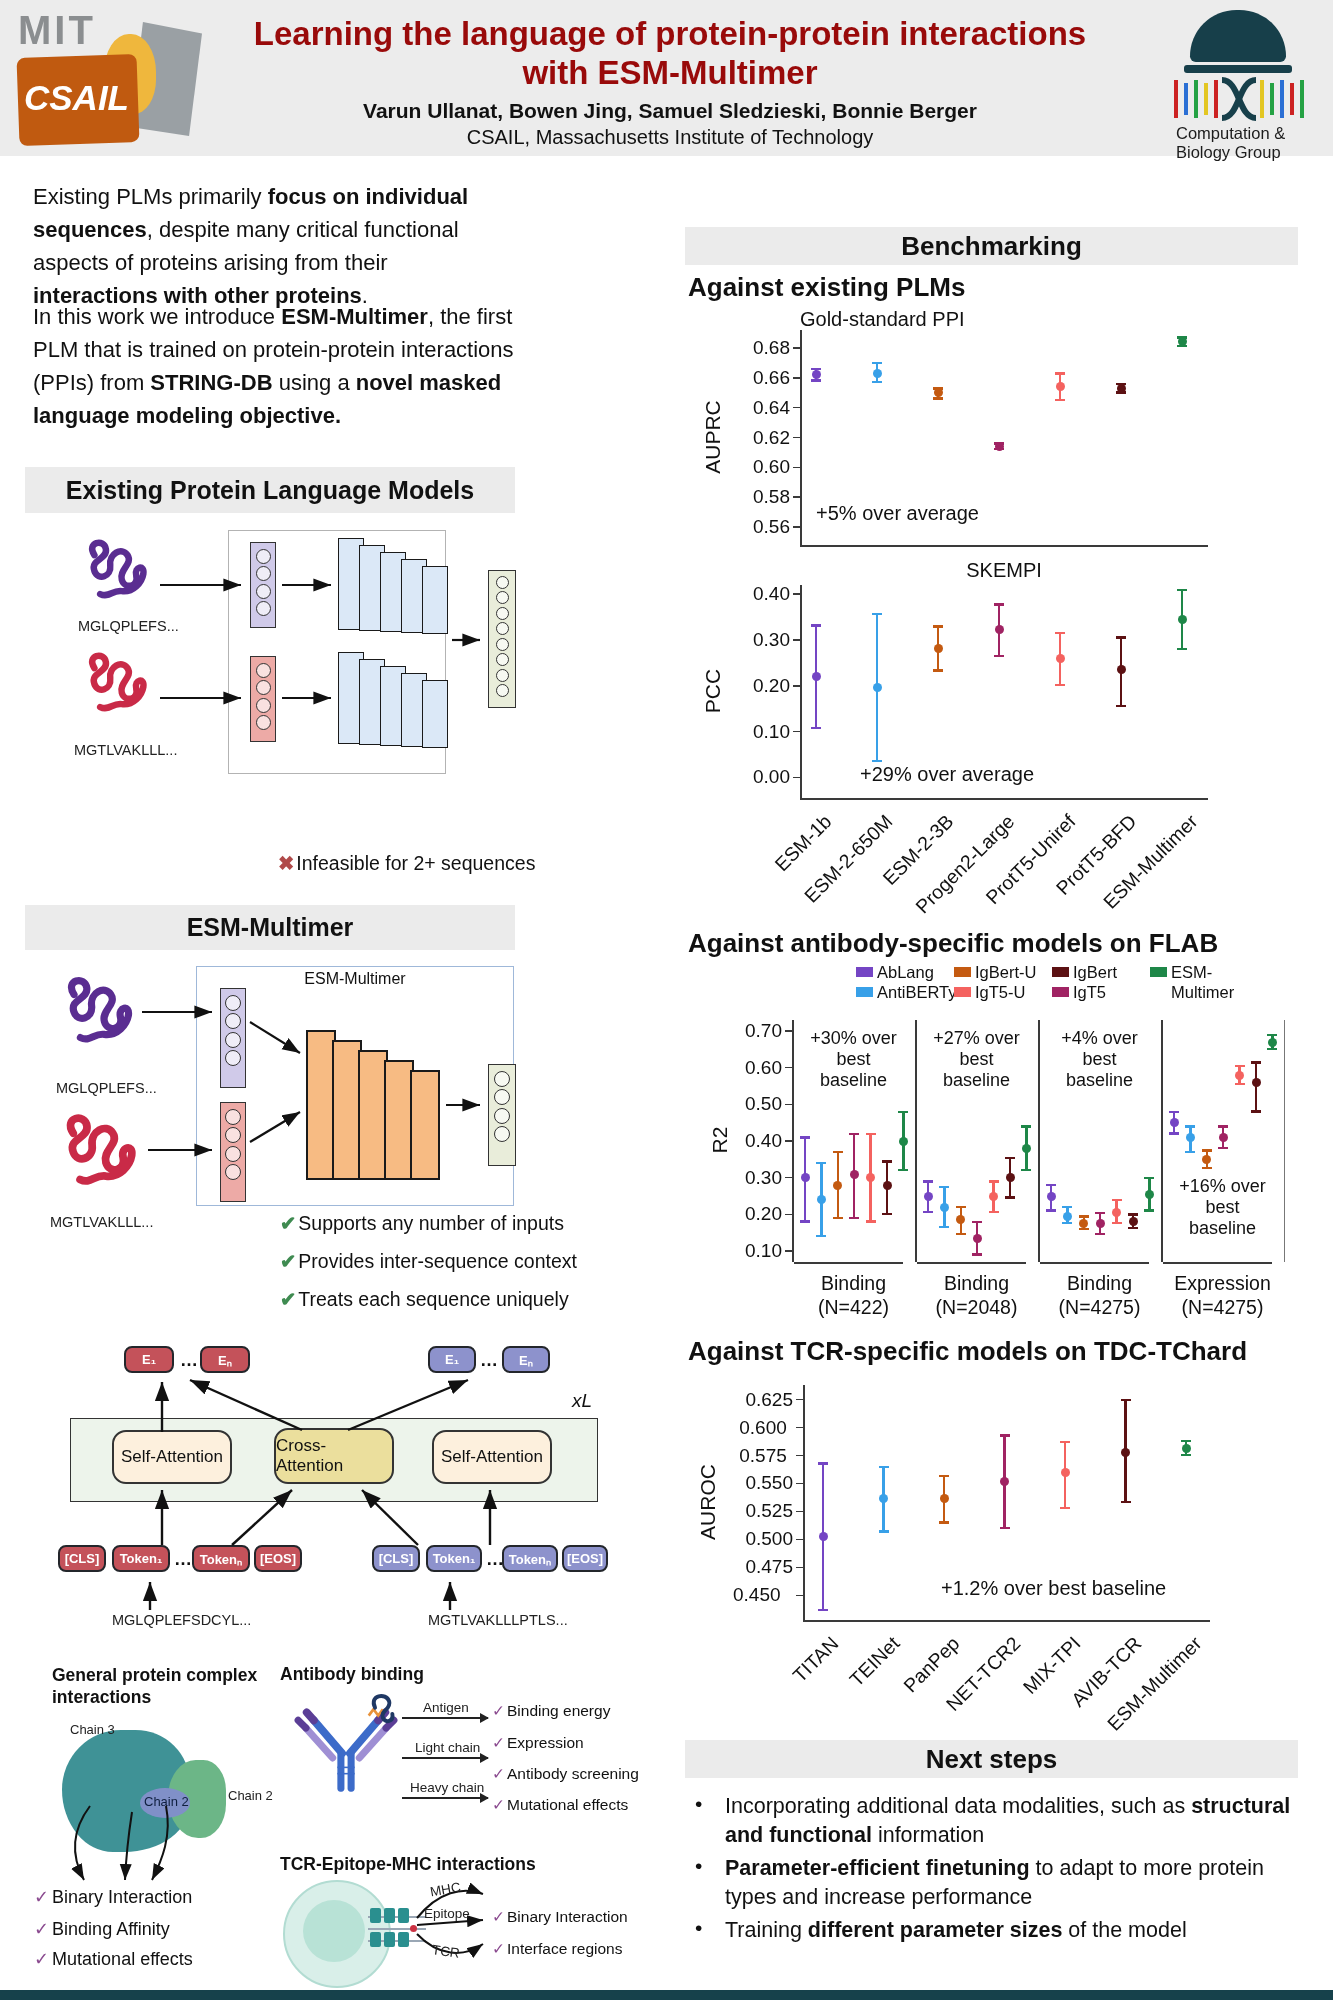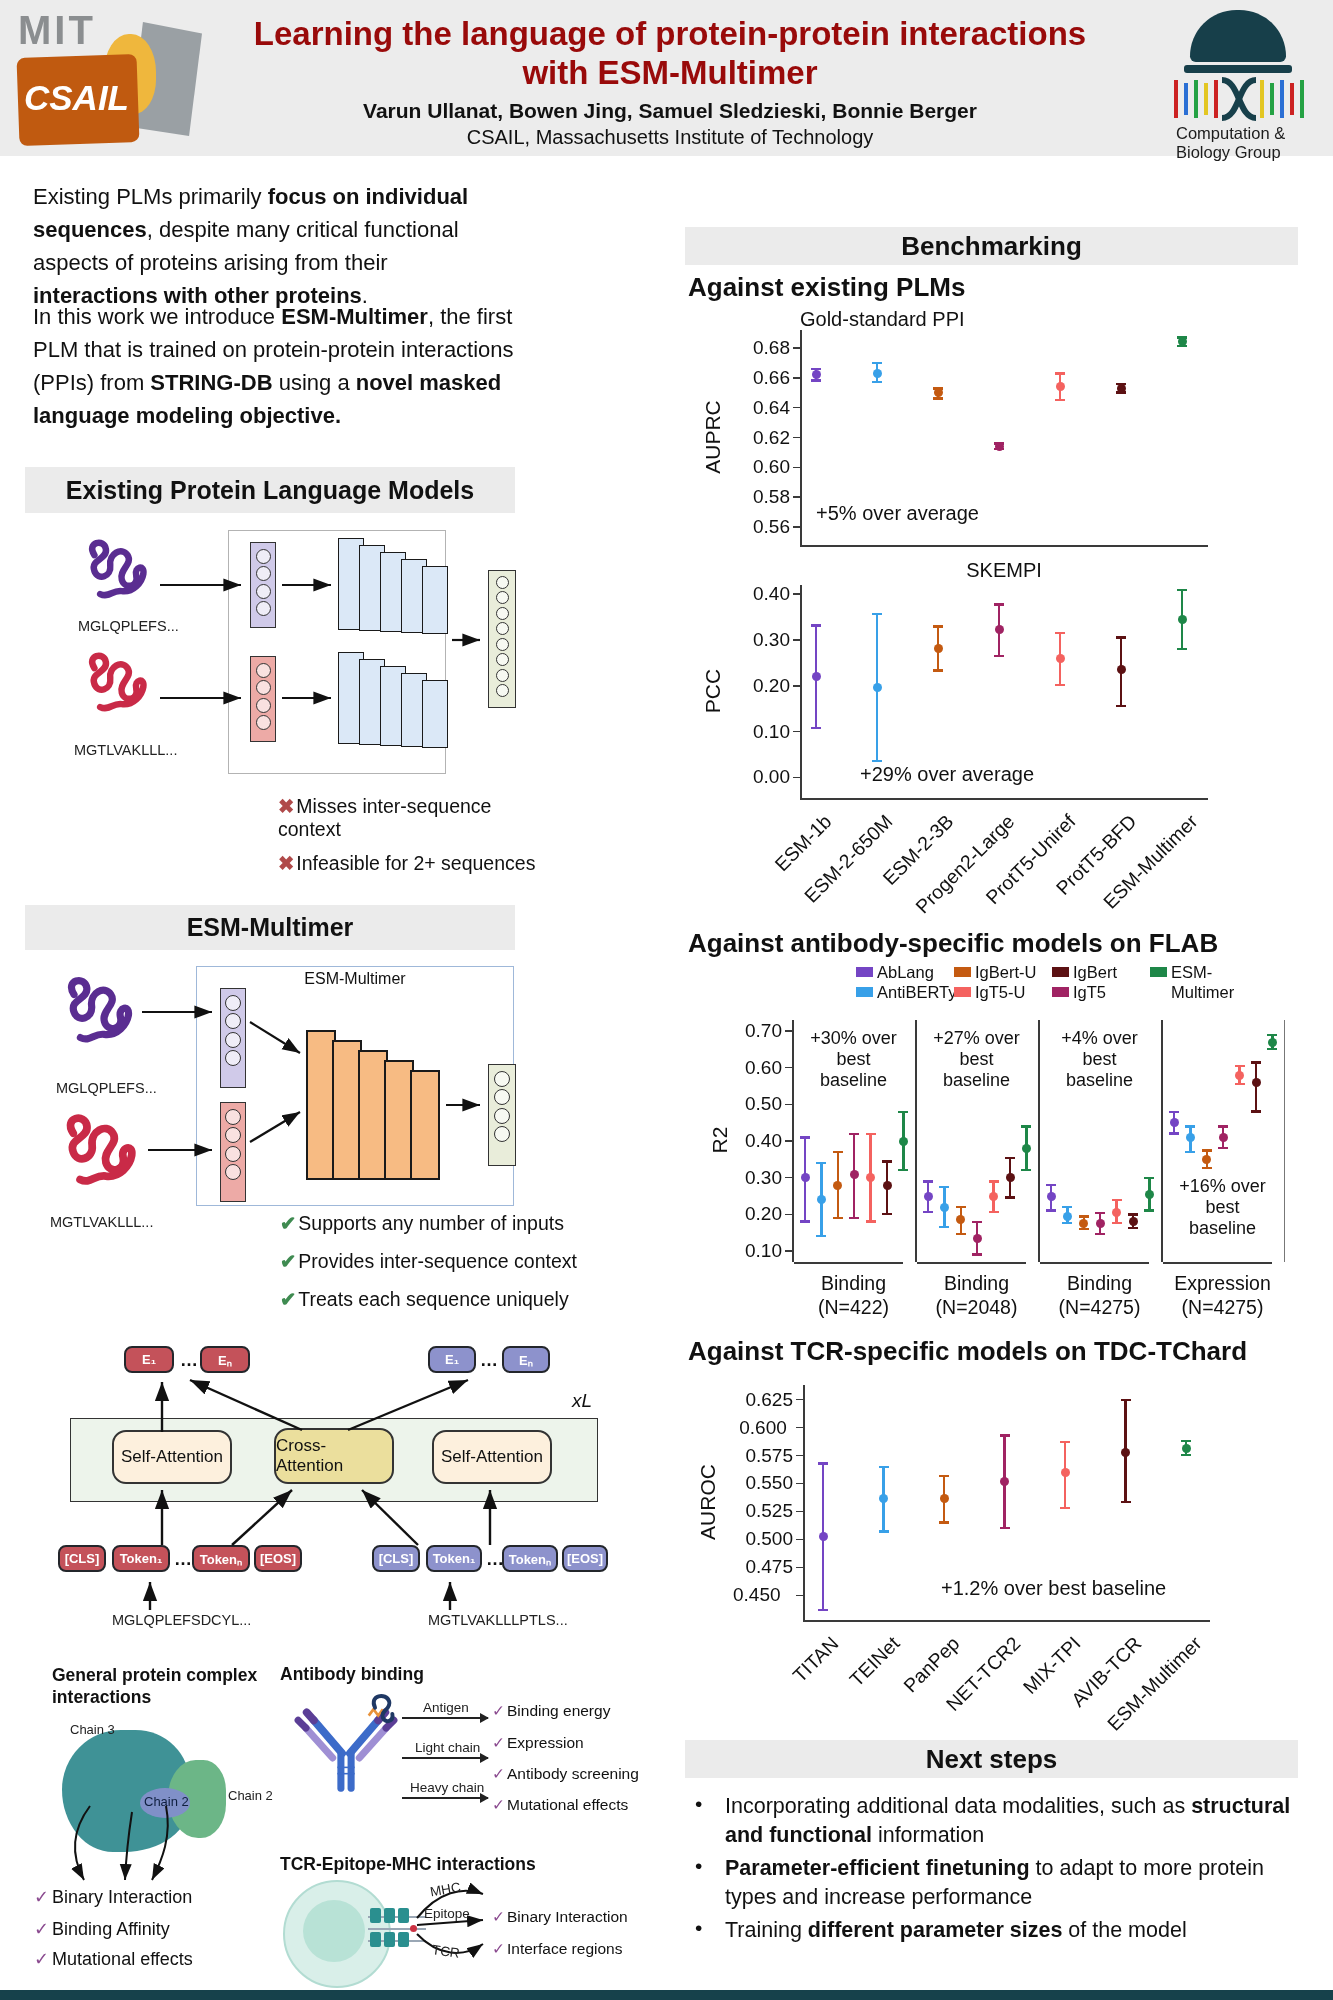--- a/index.html
+++ b/index.html
@@ -138,23 +138,20 @@
           </marker>
         </defs>
       <line x1="130" y1="60" x2="211" y2="60" stroke="#111" stroke-width="2.2" marker-end="url(#ah1)"></line>
       <line x1="130" y1="173" x2="211" y2="173" stroke="#111" stroke-width="2.2" marker-end="url(#ah1)"></line>
       <line x1="252" y1="60" x2="301" y2="60" stroke="#111" stroke-width="2.2" marker-end="url(#ah1)"></line>
       <line x1="252" y1="173" x2="301" y2="173" stroke="#111" stroke-width="2.2" marker-end="url(#ah1)"></line>
       <line x1="422" y1="115" x2="450" y2="115" stroke="#111" stroke-width="2.2" marker-end="url(#ah1)"></line>
     </svg>
   </div>
 
-  <div class="ckrow" style="left:278px;top:795px;width:238px;">
-    <span class="x">✖</span><span>Misses inter-sequence context</span>
-  </div>
   <div class="ckrow" style="left:278px;top:852px;width:280px;">
     <span class="x">✖</span><span>Infeasible for 2+ sequences</span>
   </div>
 
   <div class="b bar" style="left:25px;top:905px;width:490px;height:45px;font-size:25px;line-height:45px;">ESM-Multimer</div>
 
   <div class="b" style="left:0;top:0;width:0;height:0;">
     <div class="b" style="left:196px;top:966px;width:318px;height:240px;border:1.5px solid #9fb8d9;"></div>
     <div class="b" style="left:196px;top:970px;width:318px;text-align:center;font-size:16px;">ESM-Multimer</div>
     <svg style="left:58px;top:972px;" width="80" height="80" viewBox="0 0 100 100">
@@ -685,21 +682,21 @@
       <div style="position: absolute; left: -70px; top: 199.381px; width: 60px; text-align: left; font-size: 19px;">0.450</div>
       <div style="position: absolute; left: -7px; top: 181.655px; width: 7px; height: 1.5px; background: rgb(58, 58, 58);"></div>
       <div style="position: absolute; left: -70px; top: 171.405px; width: 60px; text-align: right; font-size: 19px;">0.475</div>
       <div style="position: absolute; left: -7px; top: 153.679px; width: 7px; height: 1.5px; background: rgb(58, 58, 58);"></div>
       <div style="position: absolute; left: -70px; top: 143.429px; width: 60px; text-align: right; font-size: 19px;">0.500</div>
       <div style="position: absolute; left: -7px; top: 125.702px; width: 7px; height: 1.5px; background: rgb(58, 58, 58);"></div>
       <div style="position: absolute; left: -70px; top: 115.452px; width: 60px; text-align: right; font-size: 19px;">0.525</div>
       <div style="position: absolute; left: -7px; top: 97.7262px; width: 7px; height: 1.5px; background: rgb(58, 58, 58);"></div>
       <div style="position: absolute; left: -70px; top: 87.4762px; width: 60px; text-align: right; font-size: 19px;">0.550</div>
       <div style="position: absolute; left: -7px; top: 69.75px; width: 7px; height: 1.5px; background: rgb(58, 58, 58);"></div>
-      <div style="position: absolute; left: -70px; top: 59.5px; width: 60px; text-align: right; font-size: 19px;">0.575</div>
+      <div style="position: absolute; left: -70px; top: 59.5px; width: 60px; text-align: center; font-size: 19px;">0.575</div>
       <div style="position: absolute; left: -7px; top: 41.7738px; width: 7px; height: 1.5px; background: rgb(58, 58, 58);"></div>
       <div style="position: absolute; left: -70px; top: 31.5238px; width: 60px; text-align: center; font-size: 19px;">0.600</div>
       <div style="position: absolute; left: -7px; top: 13.7976px; width: 7px; height: 1.5px; background: rgb(58, 58, 58);"></div>
       <div style="position: absolute; left: -70px; top: 3.54762px; width: 60px; text-align: right; font-size: 19px;">0.625</div>
       <div style="position: absolute; left: -213.5px; top: 104.5px; width: 235px; text-align: center; font-size: 21px; transform: rotate(-90deg);">AUROC</div>
       <div style="position: absolute; left: 18.8px; top: 78.3333px; width: 2.4px; height: 146.595px; background: rgb(116, 69, 196);"></div>
       <div style="position: absolute; left: 15px; top: 77.3333px; width: 10px; height: 2.4px; background: rgb(116, 69, 196);"></div>
       <div style="position: absolute; left: 15px; top: 223.529px; width: 10px; height: 2.4px; background: rgb(116, 69, 196);"></div>
       <div style="position: absolute; left: 15.5px; top: 146.571px; width: 9px; height: 9px; border-radius: 50%; background: rgb(116, 69, 196);"></div>
       <div style="position: absolute; left: -116px; top: 247px; width: 140px; text-align: right; font-size: 19.5px; transform-origin: 100% 0%; transform: rotate(-45deg); white-space: nowrap;">TITAN</div>

